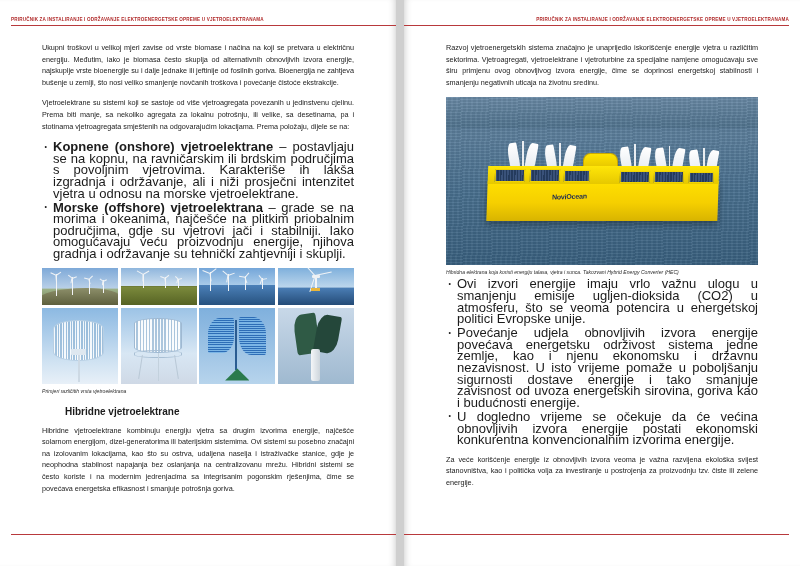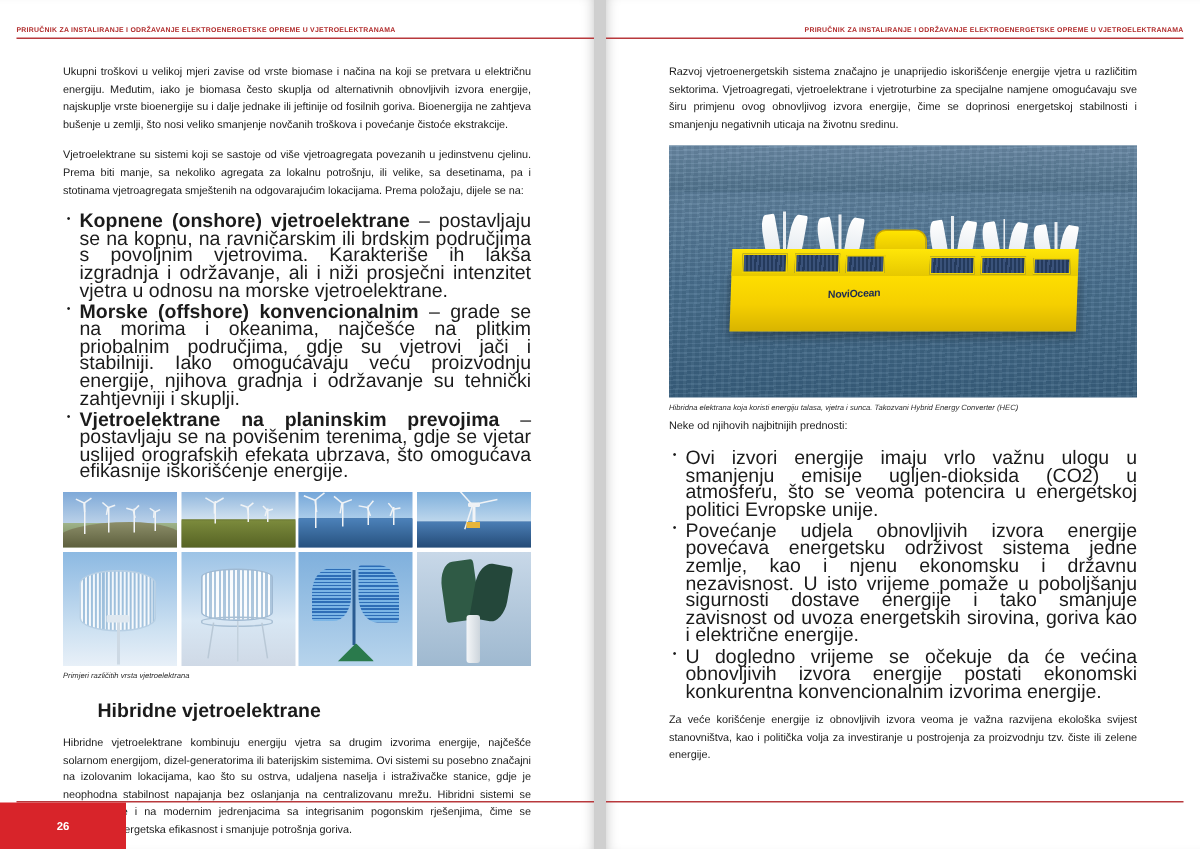--- a/index.html
+++ b/index.html
@@ -73,21 +73,21 @@
   }
 
   h2.sect {
     font-size: 9.2px;
     font-weight: bold;
     color: #2e9182;
     margin: 10px 0 9px 0;
     letter-spacing: 0.02px;
   }
   h2.sub {
-    font-size: 13px;
+    font-size: 10px;
     font-weight: bold;
     color: #1b1b1b;
     margin: 11px 0 8px 0;
     padding-left: 23px;
   }
 
   ul.bullets { list-style: none; margin: 2px 0 8px 0; }
   ul.bullets li {
     position: relative;
     font-size: 13px;
@@ -275,22 +275,21 @@
 
     <div class="col">
 
       <p class="body">Ukupni troškovi u velikoj mjeri zavise od vrste biomase i načina na koji se pretvara u električnu energiju. Međutim, iako je biomasa često skuplja od alternativnih obnovljivih izvora energije, najskuplje vrste bioenergije su i dalje jednake ili jeftinije od fosilnih goriva. Bioenergija ne zahtjeva bušenje u zemlji, što nosi veliko smanjenje novčanih troškova i povećanje čistoće ekstrakcije.</p>
 
 
       <p class="body">Vjetroelektrane su sistemi koji se sastoje od više vjetroagregata povezanih u jedinstvenu cjelinu. Prema biti manje, sa nekoliko agregata za lokalnu potrošnju, ili velike, sa desetinama, pa i stotinama vjetroagregata smještenih na odgovarajućim lokacijama. Prema položaju, dijele se na:</p>
 
       <ul class="bullets">
         <li><b>Kopnene (onshore) vjetroelektrane</b><span> – postavljaju se na kopnu, na ravničarskim ili brdskim područjima s povoljnim vjetrovima. Karakteriše ih lakša izgradnja i održavanje, ali i niži prosječni intenzitet vjetra u odnosu na morske vjetroelektrane.</span></li>
-        <li><b>Morske (offshore) konvencionalnim</b><span> – grade se na morima i okeanima, najčešće na plitkim priobalnim područjima, gdje su vjetrovi jači i stabilniji. Iako omogućavaju veću proizvodnju energije, njihova gradnja i održavanje su tehnički zahtjevniji i skuplji.</span></li>
-        <li><b>Vjetroelektrane na planinskim prevojima</b><span> – postavljaju se na povišenim terenima, gdje se vjetar uslijed orografskih efekata ubrzava, što omogućava efikasnije iskorišćenje energije.</span></li>
+        <li><b>Morske (offshore) vjetroelektrana</b><span> – grade se na morima i okeanima, najčešće na plitkim priobalnim područjima, gdje su vjetrovi jači i stabilniji. Iako omogućavaju veću proizvodnju energije, njihova gradnja i održavanje su tehnički zahtjevniji i skuplji.</span></li>
       </ul>
 
       <div class="photogrid">
 
         <div class="prow r1">
 
           <div class="ph ph-hill">
             <div class="ridge"></div>
             <div class="mast" style="left:18%;top:18%;width:0.9px;height:58%;"></div>
             <div class="blade" style="left:18%;top:20%;width:8%;height:0.8px;transform:rotate(-35deg);"></div>
@@ -389,21 +388,20 @@
       </div>
 
       <div class="caption">Primjeri različitih vrsta vjetroelektrana</div>
 
       <h2 class="sub">Hibridne vjetroelektrane</h2>
 
       <p class="body">Hibridne vjetroelektrane kombinuju energiju vjetra sa drugim izvorima energije, najčešće solarnom energijom, dizel-generatorima ili baterijskim sistemima. Ovi sistemi su posebno značajni na izolovanim lokacijama, kao što su ostrva, udaljena naselja i istraživačke stanice, gdje je neophodna stabilnost napajanja bez oslanjanja na centralizovanu mrežu. Hibridni sistemi se često koriste i na modernim jedrenjacima sa integrisanim pogonskim rješenjima, čime se povećava energetska efikasnost i smanjuje potrošnja goriva.</p>
     </div>
 
     <div class="footrule"></div>
-    <div class="folio">26</div>
   </div>
 
   <div class="page right">
 
     <div class="runhead">PRIRUČNIK ZA INSTALIRANJE I ODRŽAVANJE ELEKTROENERGETSKE OPREME U VJETROELEKTRANAMA</div>
     <div class="headrule"></div>
 
     <div class="col">
 
       <p class="body">Razvoj vjetroenergetskih sistema značajno je unaprijedio iskorišćenje energije vjetra u različitim sektorima. Vjetroagregati, vjetroelektrane i vjetroturbine za specijalne namjene omogućavaju sve širu primjenu ovog obnovljivog izvora energije, čime se doprinosi energetskoj stabilnosti i smanjenju negativnih uticaja na životnu sredinu.</p>
@@ -449,25 +447,24 @@
           <div class="panel" style="left:72%;top:-24%;width:13%;height:30%;"></div>
           <div class="panel" style="left:87%;top:-22%;width:11%;height:28%;"></div>
         </div>
 
         <div class="wordmark" style="left:34%;top:57%;">NoviOcean</div>
       </div>
 
       <div class="caption">Hibridna elektrana koja koristi energiju talasa, vjetra i sunca. Takozvani Hybrid Energy Converter (HEC)</div>
 
 
-      <p class="body">Neke od njihovih najbitnijih prednosti:</p>
 
       <ul class="bullets">
         <li>Ovi izvori energije imaju vrlo važnu ulogu u smanjenju emisije ugljen-dioksida (CO2) u atmosferu, što se veoma potencira u energetskoj politici Evropske unije.</li>
-        <li>Povećanje udjela obnovljivih izvora energije povećava energetsku održivost sistema jedne zemlje, kao i njenu ekonomsku i državnu nezavisnost. U isto vrijeme pomaže u poboljšanju sigurnosti dostave energije i tako smanjuje zavisnost od uvoza energetskih sirovina, goriva kao i električne energije.</li>
+        <li>Povećanje udjela obnovljivih izvora energije povećava energetsku održivost sistema jedne zemlje, kao i njenu ekonomsku i državnu nezavisnost. U isto vrijeme pomaže u poboljšanju sigurnosti dostave energije i tako smanjuje zavisnost od uvoza energetskih sirovina, goriva kao i budućnosti energije.</li>
         <li>U dogledno vrijeme se očekuje da će većina obnovljivih izvora energije postati ekonomski konkurentna konvencionalnim izvorima energije.</li>
       </ul>
 
       <p class="body">Za veće korišćenje energije iz obnovljivih izvora veoma je važna razvijena ekološka svijest stanovništva, kao i politička volja za investiranje u postrojenja za proizvodnju tzv. čiste ili zelene energije.</p>
     </div>
 
     <div class="footrule"></div>
   </div>
 
 </div>

